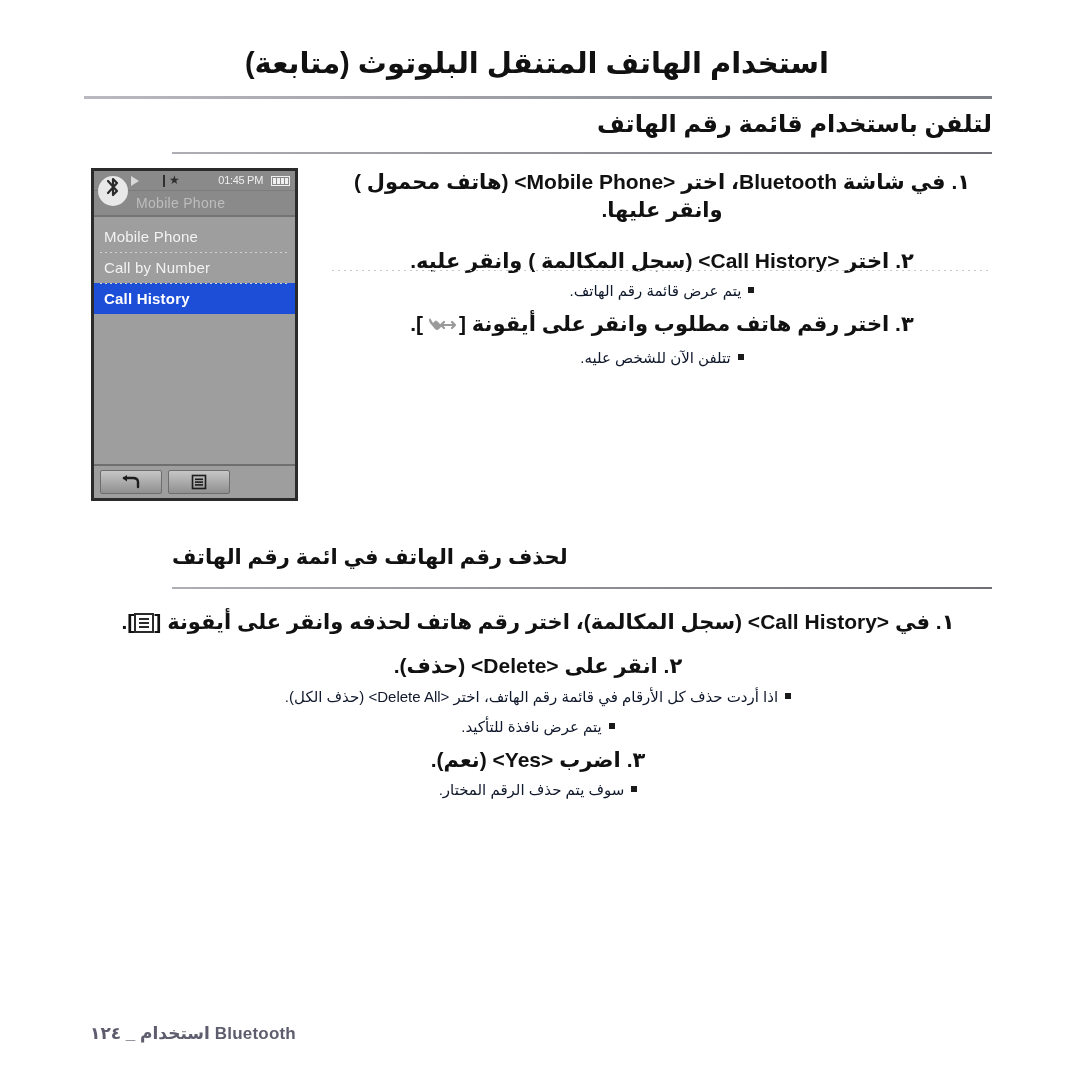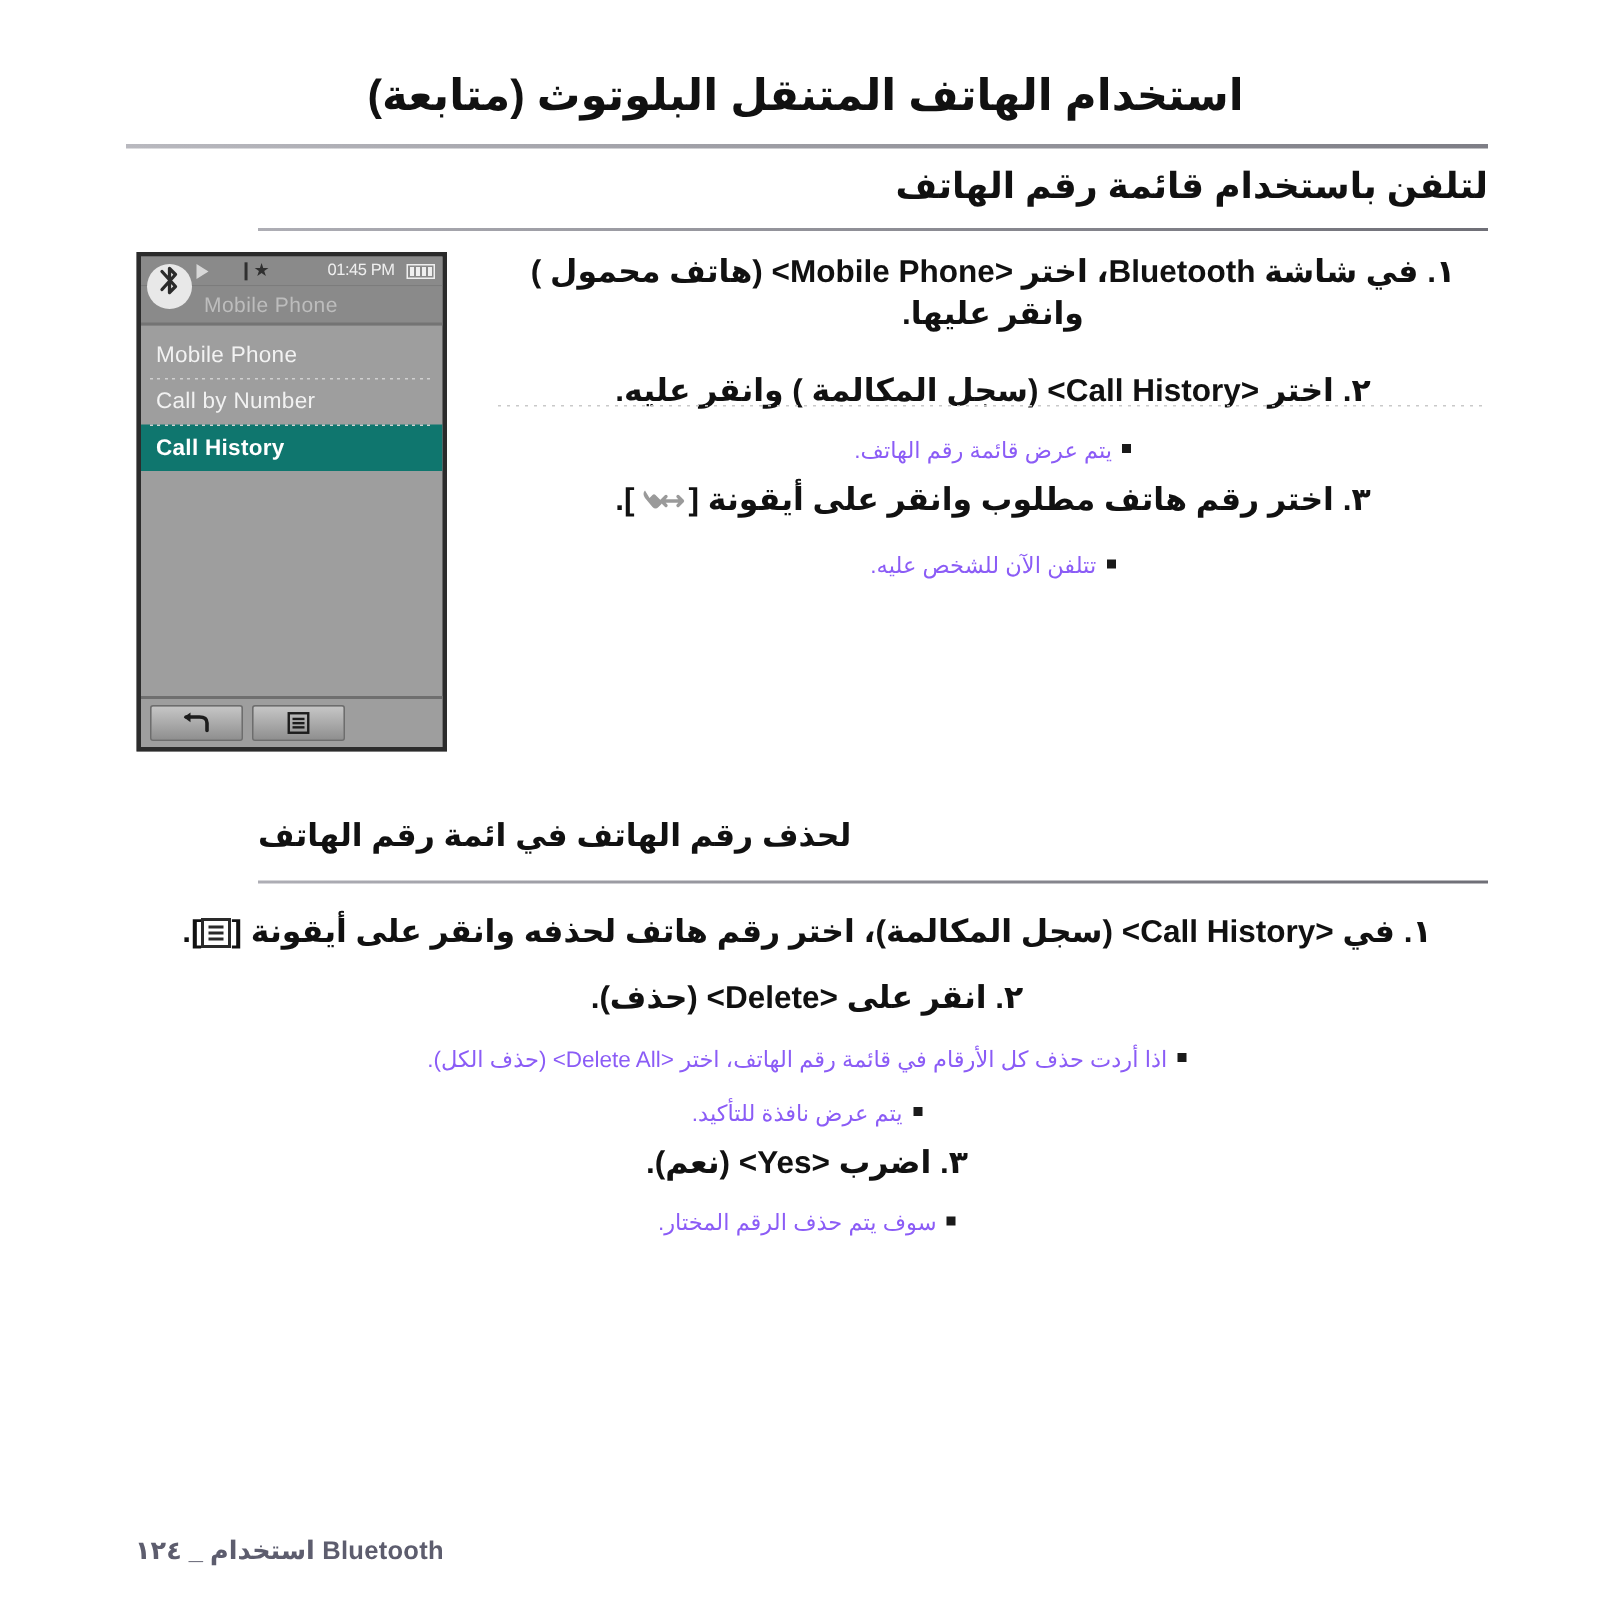--- a/index.html
+++ b/index.html
@@ -183,21 +183,21 @@
   .dev-item.sep::before {
     content: "";
     position: absolute;
     left: 6px;
     right: 6px;
     top: 0;
     height: 1px;
     background: repeating-linear-gradient(to right, #d0d0d0 0 2px, transparent 2px 5px);
   }
   .dev-item.selected {
-    background: #0f766e;
+    background: #1d4ed8;
     font-weight: bold;
     color: #ffffff;
   }
 
   .device-toolbar {
     position: absolute;
     left: 0;
     right: 0;
     bottom: 0;
     height: 34px;
@@ -252,22 +252,22 @@
     direction: rtl;
     text-align: center;
   }
   .step .num {
     font-weight: bold;
   }
 
   .bullet {
     font-size: 15px;
     line-height: 1.4;
-    color: #8b5cf6;
-    margin: 15px 0 9px 0;
+    color: #0f172a;
+    margin: 5px 0 9px 0;
     direction: rtl;
     text-align: center;
   }
   .bullet .bl-mark {
     display: inline-block;
     width: 6px;
     height: 6px;
     background: #1a1a1a;
     margin-left: 7px;
     vertical-align: 3px;

